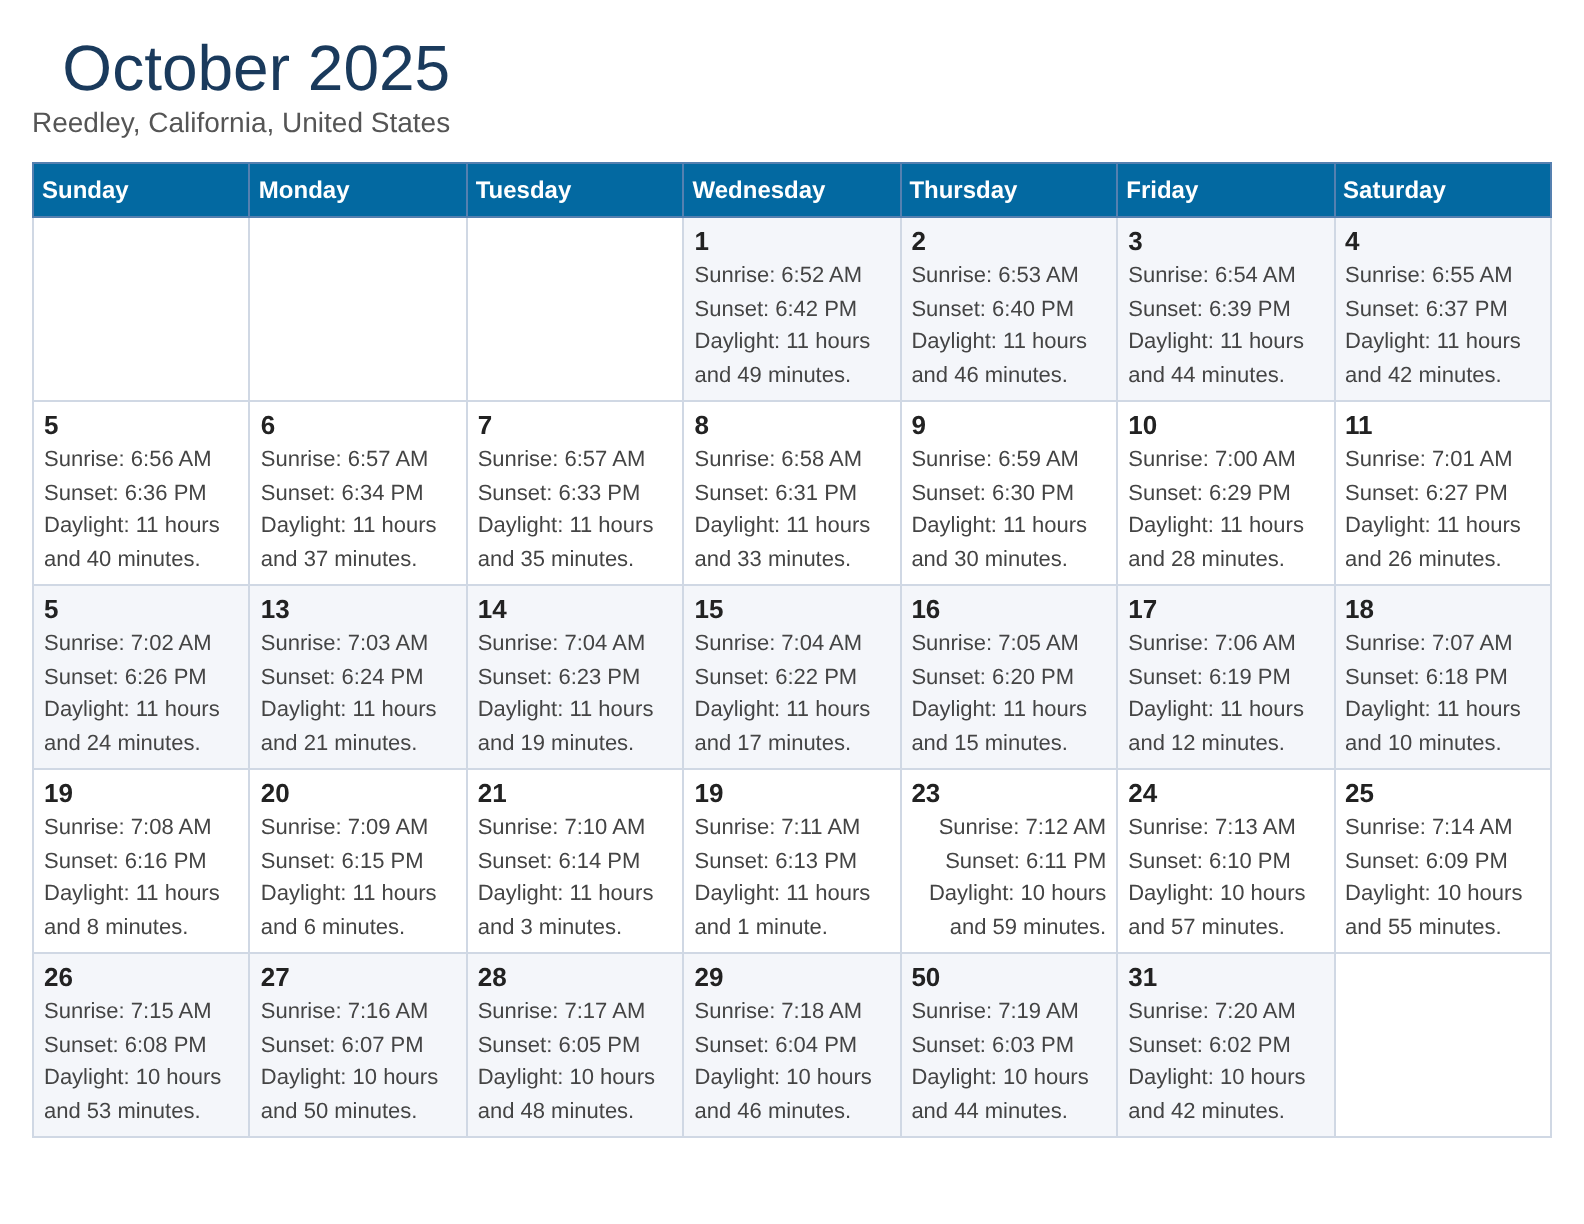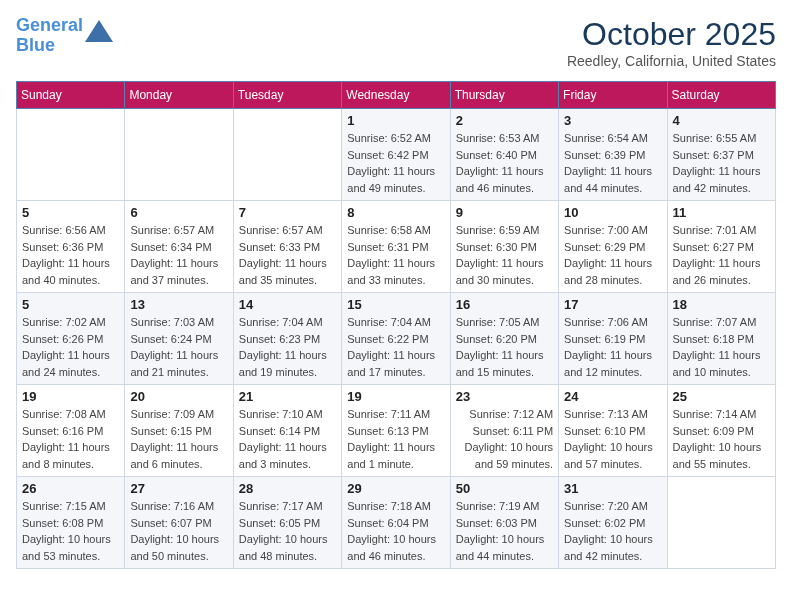--- a/index.html
+++ b/index.html
@@ -41,24 +41,24 @@
     .location {
       font-size: 14px;
       color: #555;
     }
     table {
       width: 100%;
       border-collapse: collapse;
       table-layout: fixed;
     }
     thead th {
-      background-color: #be185d;
+      background-color: #0369a1;
       color: #fff;
       font-size: 12px;
-      font-weight: normal;
+      font-weight: bold;
       padding: 6px 4px;
       text-align: left;
       border: 1px solid #5580b0;
     }
     tbody td {
       vertical-align: top;
       border: 1px solid #d0d8e4;
       padding: 4px 5px;
       font-size: 10.5px;
       color: #333;
@@ -80,30 +80,20 @@
       line-height: 1.5;
     }
     .empty-cell {
       background: #fff !important;
     }
   </style>
 </head>
 <body>
 
 <div class="header">
-  <div class="logo">
-    <div style="display:flex;align-items:center;">
-      <span class="logo-text">
-        <span>General</span><br><span style="color:#4a90d9;">Blue</span>
-      </span>
-      <svg width="28" height="22" viewBox="0 0 28 22" style="margin-left:2px;margin-top:-10px;">
-        <polygon points="0,22 14,0 28,22" fill="#3d6fa8"></polygon>
-      </svg>
-    </div>
-  </div>
   <div class="title-block">
     <div class="month-year">October 2025</div>
     <div class="location">Reedley, California, United States</div>
   </div>
 </div>
 
 <table>
   <thead>
     <tr id="header-row">
         <th>Sunday</th>

